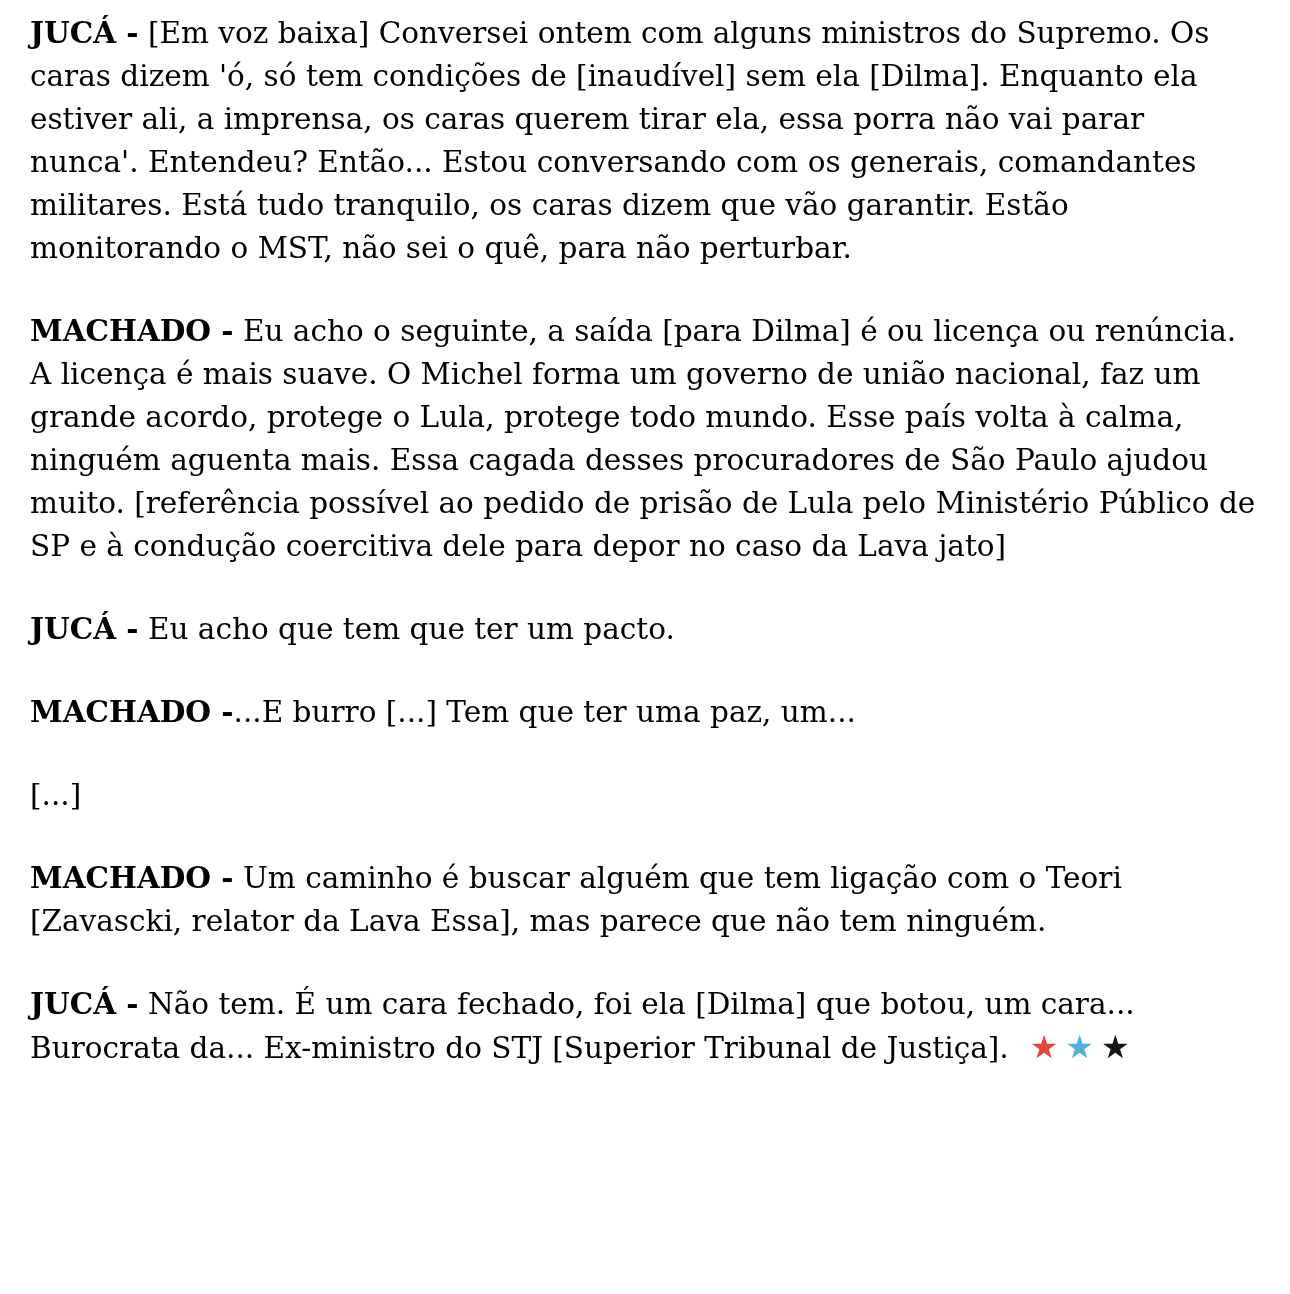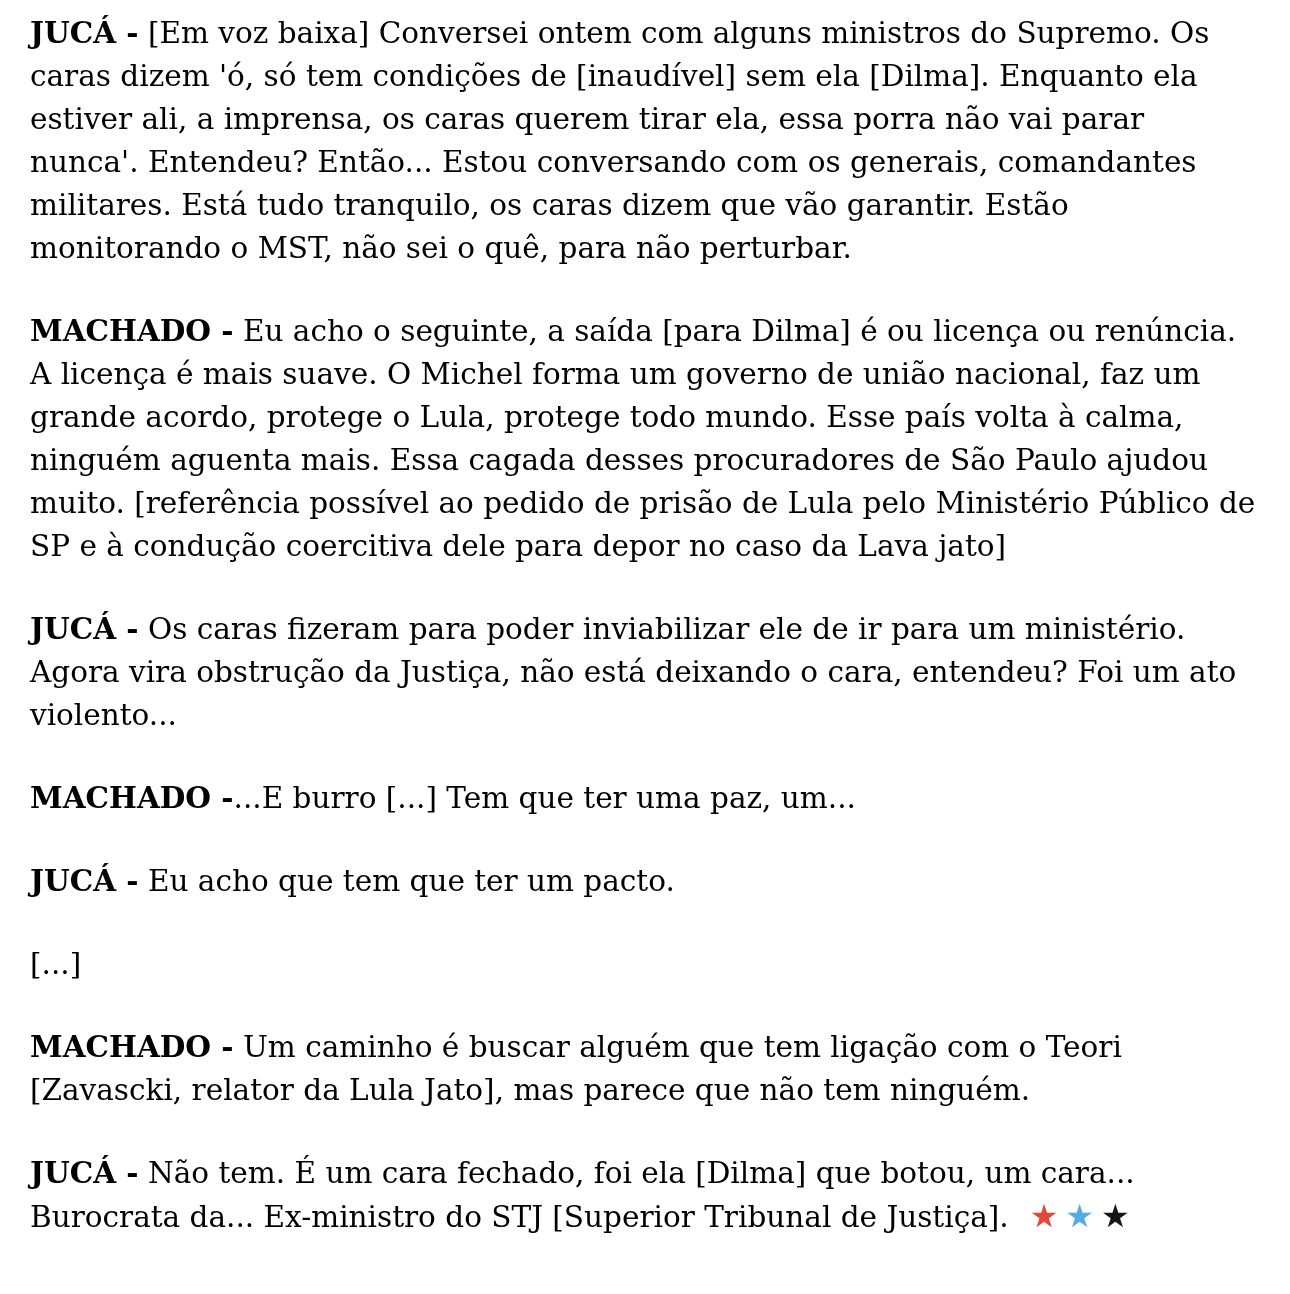--- a/index.html
+++ b/index.html
@@ -48,25 +48,24 @@
 </style>
 </head>
 <body>
 
 <div class="page">
 
   <p class="para"><strong class="speaker">JUCÁ -</strong><span> [Em voz baixa] Conversei ontem com alguns ministros do Supremo. Os caras dizem 'ó, só tem condições de [inaudível] sem ela [Dilma]. Enquanto ela estiver ali, a imprensa, os caras querem tirar ela, essa porra não vai parar nunca'. Entendeu? Então... Estou conversando com os generais, comandantes militares. Está tudo tranquilo, os caras dizem que vão garantir. Estão monitorando o MST, não sei o quê, para não perturbar.</span></p>
 
   <p class="para"><strong class="speaker">MACHADO -</strong><span> Eu acho o seguinte, a saída [para Dilma] é ou licença ou renúncia. A licença é mais suave. O Michel forma um governo de união nacional, faz um grande acordo, protege o Lula, protege todo mundo. Esse país volta à calma, ninguém aguenta mais. Essa cagada desses procuradores de São Paulo ajudou muito. [referência possível ao pedido de prisão de Lula pelo Ministério Público de SP e à condução coercitiva dele para depor no caso da Lava jato]</span></p>
 
-  <p class="para"><strong class="speaker">JUCÁ -</strong><span> Os caras fizeram para poder inviabilizar ele de ir para um ministério. Agora vira obstrução da Justiça, não está deixando o cara, entendeu? Foi um ato violento...</span></p>
+
+  <p class="para"><strong class="speaker">JUCÁ -</strong><span> Eu acho que tem que ter um pacto.</span></p>
 
   <p class="para"><strong class="speaker">MACHADO -</strong><span>...E burro [...] Tem que ter uma paz, um...</span></p>
 
-  <p class="para"><strong class="speaker">JUCÁ -</strong><span> Eu acho que tem que ter um pacto.</span></p>
-
   <p class="para"><strong class="speaker"></strong><span>[...]</span></p>
 
-  <p class="para"><strong class="speaker">MACHADO -</strong><span> Um caminho é buscar alguém que tem ligação com o Teori [Zavascki, relator da Lula Jato], mas parece que não tem ninguém.</span></p>
+  <p class="para"><strong class="speaker">MACHADO -</strong><span> Um caminho é buscar alguém que tem ligação com o Teori [Zavascki, relator da Lava Essa], mas parece que não tem ninguém.</span></p>
 
   <p class="para"><strong class="speaker">JUCÁ -</strong><span> Não tem. É um cara fechado, foi ela [Dilma] que botou, um cara... Burocrata da... Ex-ministro do STJ [Superior Tribunal de Justiça].</span><span class="stars"><span class="star" style="color: rgb(225, 73, 59);">★</span><span class="star" style="color: rgb(85, 171, 228);">★</span><span class="star" style="color: rgb(21, 21, 21);">★</span></span></p>
 
 </div>
 
 </body></html>

